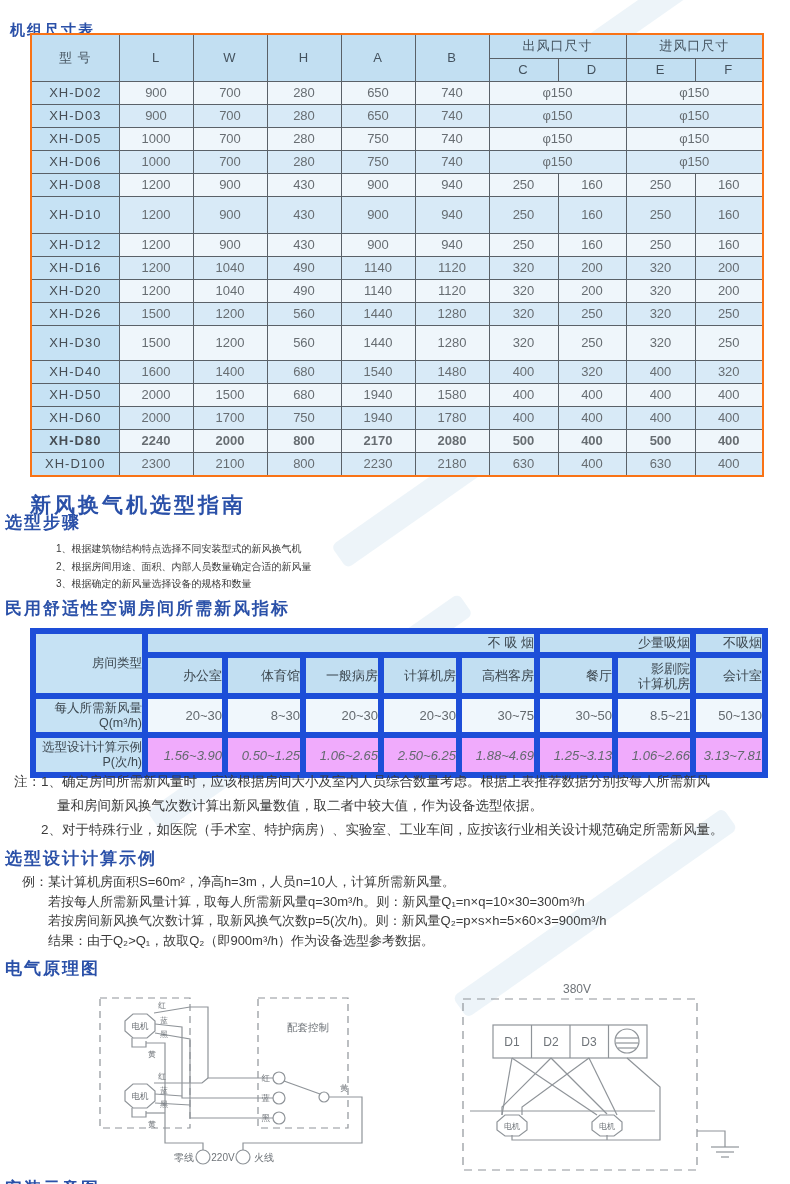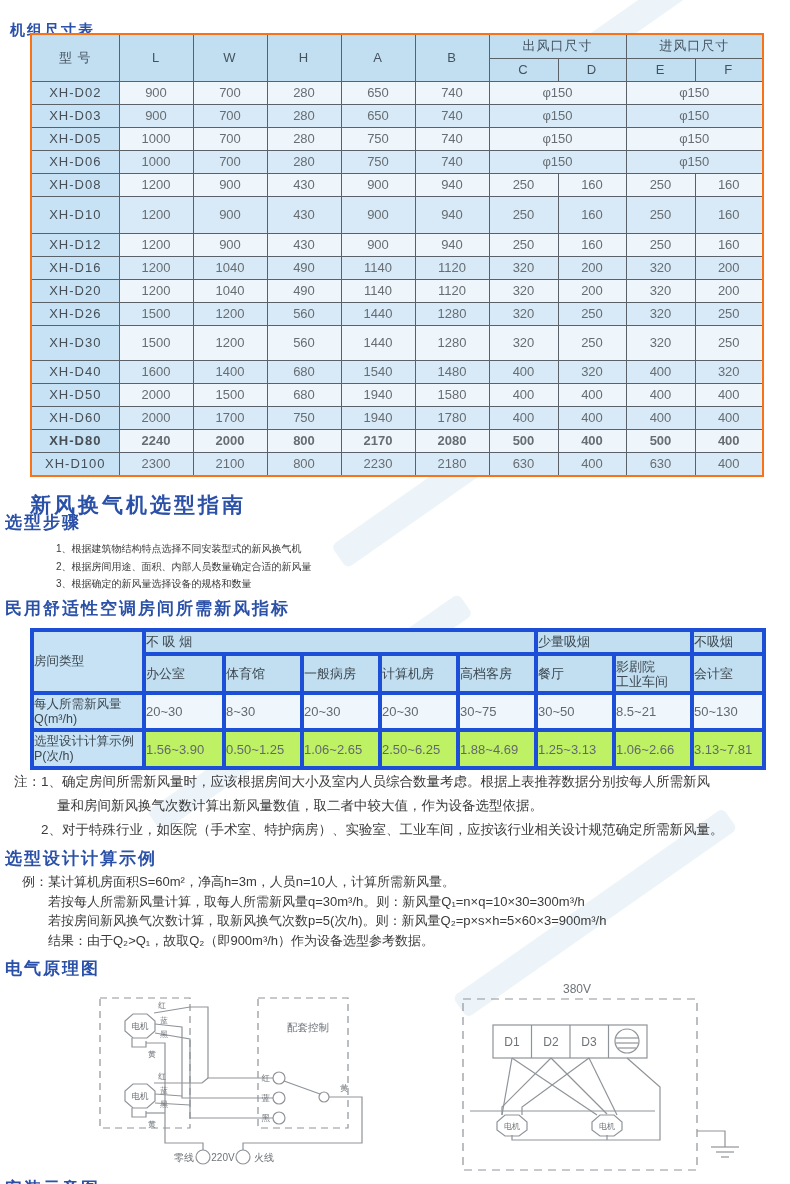--- a/index.html
+++ b/index.html
@@ -16,28 +16,28 @@
             border:2px solid #f97316;}
   table.dim th,table.dim td{border:1px solid #5a6168;text-align:center;vertical-align:middle;
             font-size:13px;padding:0;height:22px;overflow:hidden;}
   table.dim thead th{background:#c2dff2;color:#44525e;font-weight:normal;letter-spacing:1px;}
   table.dim td.model{background:#c6e2f4;color:#474e55;letter-spacing:1px;}
   table.dim tr.even td.val{background:#eff6fb;color:#676d72;}
   table.dim tr.odd  td.val{background:#d8eaf7;color:#676d72;}
   
   table.fresh{position:absolute;left:30px;top:628px;width:732px;border-collapse:collapse;table-layout:fixed;
             border:2px solid #33383d;}
-  table.fresh th,table.fresh td{border:4px solid #1d4ed8;text-align:left;vertical-align:middle;
+  table.fresh th,table.fresh td{border:6px solid #1d4ed8;text-align:right;vertical-align:middle;
             font-size:13px;padding:0;overflow:hidden;}
   table.fresh thead th{background:#c2dff2;color:#3d4850;font-weight:normal;}
   table.fresh th.rowhead{background:#c6e2f4;color:#3d4850;font-weight:normal;white-space:pre-line;font-size:12.5px;line-height:15px;}
   table.fresh tr.grp{height:24px;}
   table.fresh tr.rooms th{height:35px;white-space:pre-line;line-height:15px;}
   table.fresh tr.qrow td{height:33px;background:#f0f7fc;color:#63696e;}
-  table.fresh tr.prow td{height:34px;background:#bef264;color:#63696e;}
+  table.fresh tr.prow td{height:34px;background:#f0abfc;color:#63696e;font-style:italic;}
   
   .steps{position:absolute;left:56px;top:540px;font-size:10px;color:#3a3a3a;line-height:17.5px;}
   .notes{position:absolute;left:14px;top:770px;font-size:13.5px;color:#3a3a3a;line-height:24px;width:768px;}
   .notes .ind1{padding-left:43px;}
   .notes .ind2{padding-left:27px;}
   .example{position:absolute;left:22px;top:872px;font-size:13px;color:#3a3a3a;line-height:19.5px;width:760px;}
   .example .ind{padding-left:26px;}
   
   .diagram{position:absolute;}
   svg text{fill:#6e7378;font-family:"Liberation Sans","DejaVu Sans",sans-serif;}
@@ -306,21 +306,21 @@
         <th>不吸烟</th>
       </tr>
       <tr class="rooms">
           <th>办公室</th>
           <th>体育馆</th>
           <th>一般病房</th>
           <th>计算机房</th>
           <th>高档客房</th>
           <th>餐厅</th>
           <th>影剧院
-工业车间</th>
+计算机房</th>
           <th>会计室</th>
         </tr>
     </thead>
     <tbody>
       <tr class="qrow">
         <th class="rowhead">每人所需新风量
 Q(m³/h)</th>
       <td>20~30</td>
           <td>8~30</td>
           <td>20~30</td>

